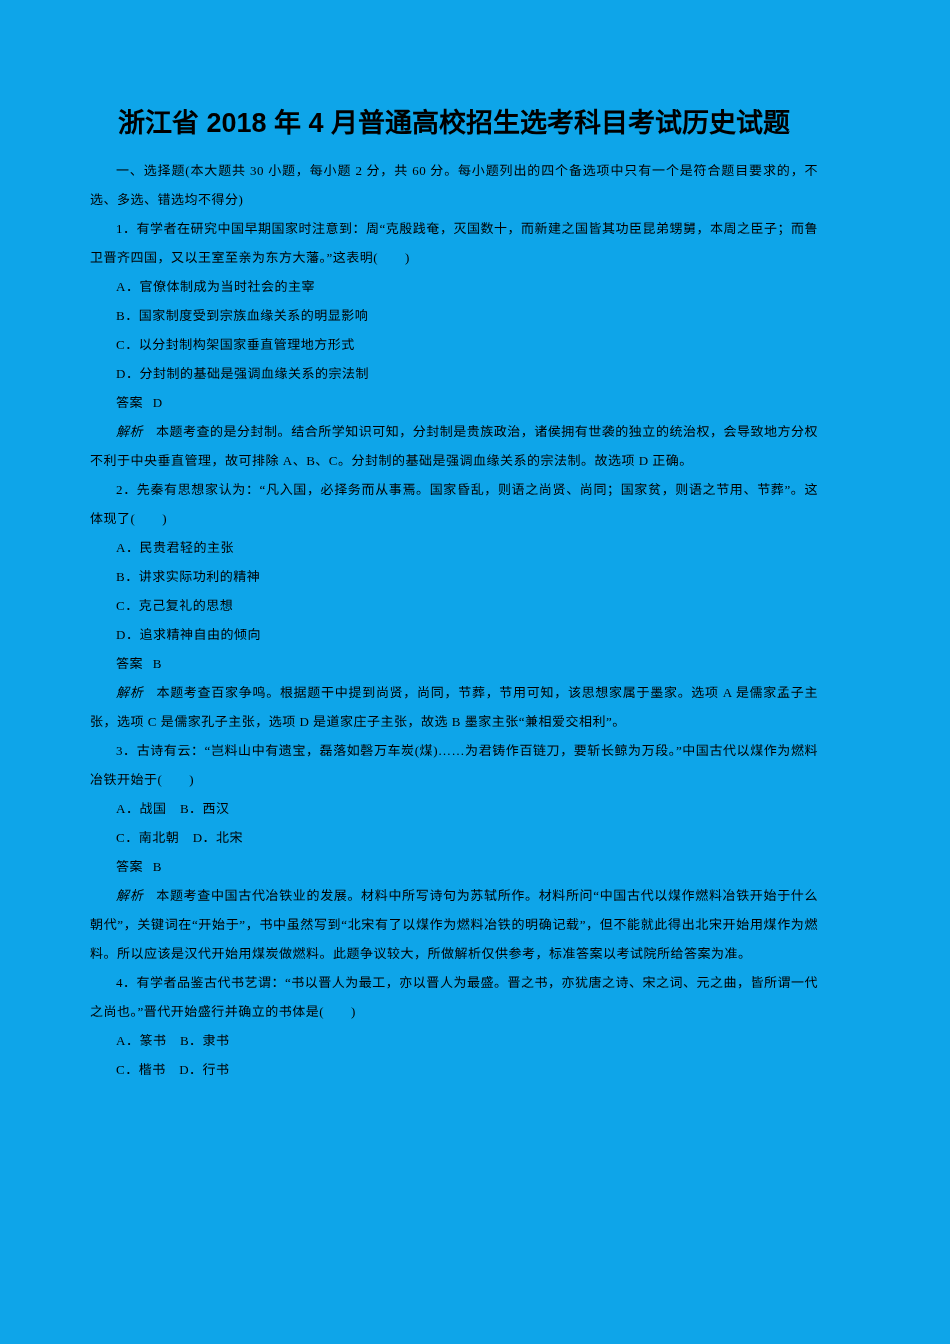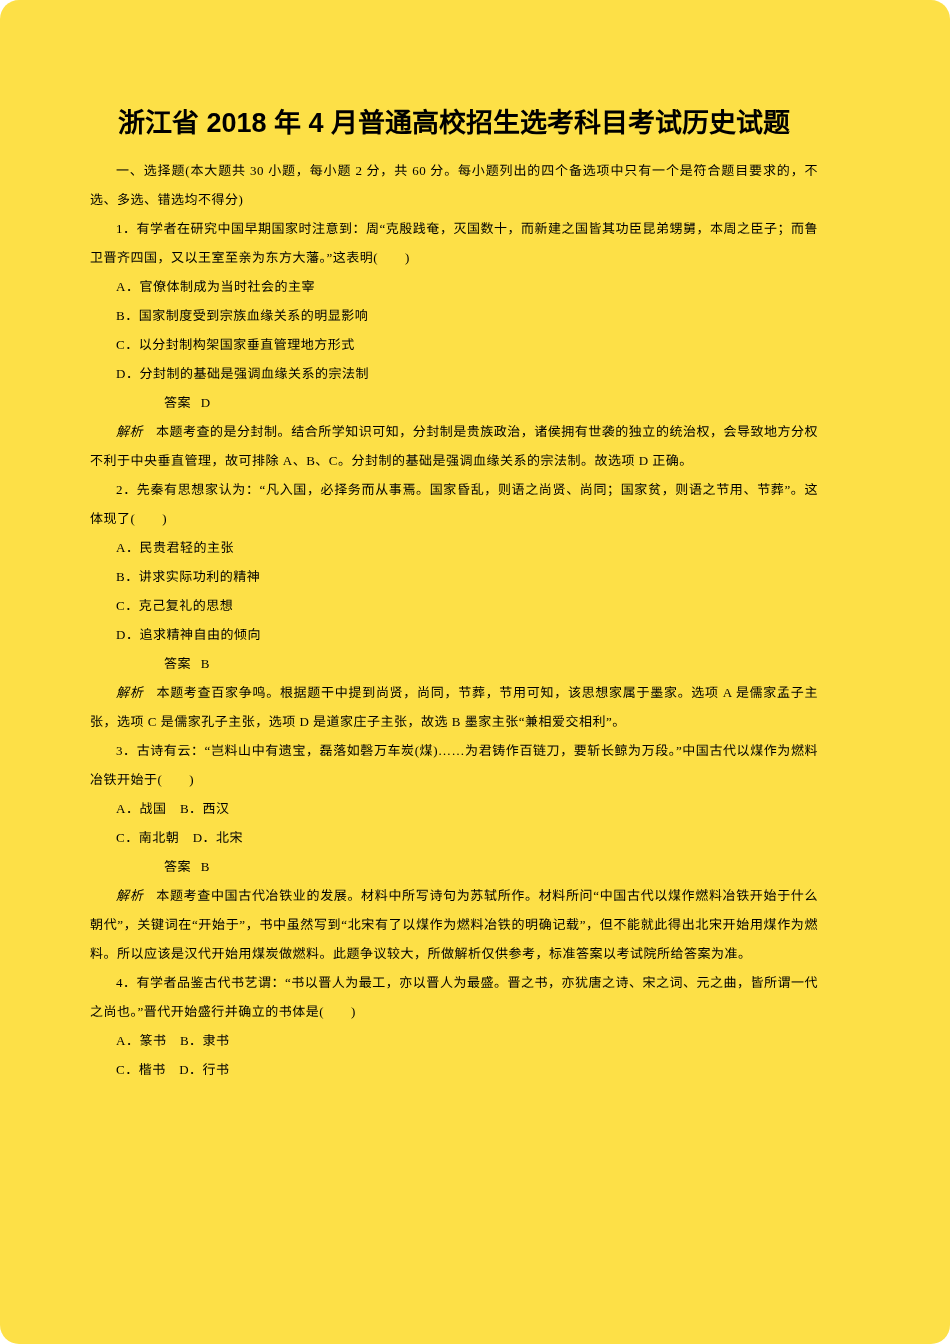--- a/index.html
+++ b/index.html
@@ -4,25 +4,24 @@
 <style>
   html, body {
     margin: 0;
     padding: 0;
     background: #ffffff;
   }
   .page {
     position: relative;
     width: 950px;
     height: 1344px;
-    background: #fde047;
+    background: #0ea5e9;
     overflow: hidden;
     color: #000000;
     font-family: "Liberation Serif", "DejaVu Serif", serif;
-    border-radius: 19px;
   }
   .content {
     position: absolute;
     left: 90px;
     top: 102px;
     width: 728px;
   }
   .doc-title {
     font-family: "Liberation Sans", "DejaVu Sans", sans-serif;
     font-size: 27px;
@@ -37,21 +36,20 @@
     font-size: 13px;
     line-height: 29px;
     text-align: justify;
     letter-spacing: 0.5px;
   }
   .indent {
     text-indent: 2em;
   }
   .answer-label {
     padding-right: 0.75em;
-    margin-left: 48px;
   }
   .analysis-label {
     padding-right: 1em;
     font-style: italic;
   }
   .footer {
     position: absolute;
     left: 0;
     top: 1272px;
     width: 950px;

